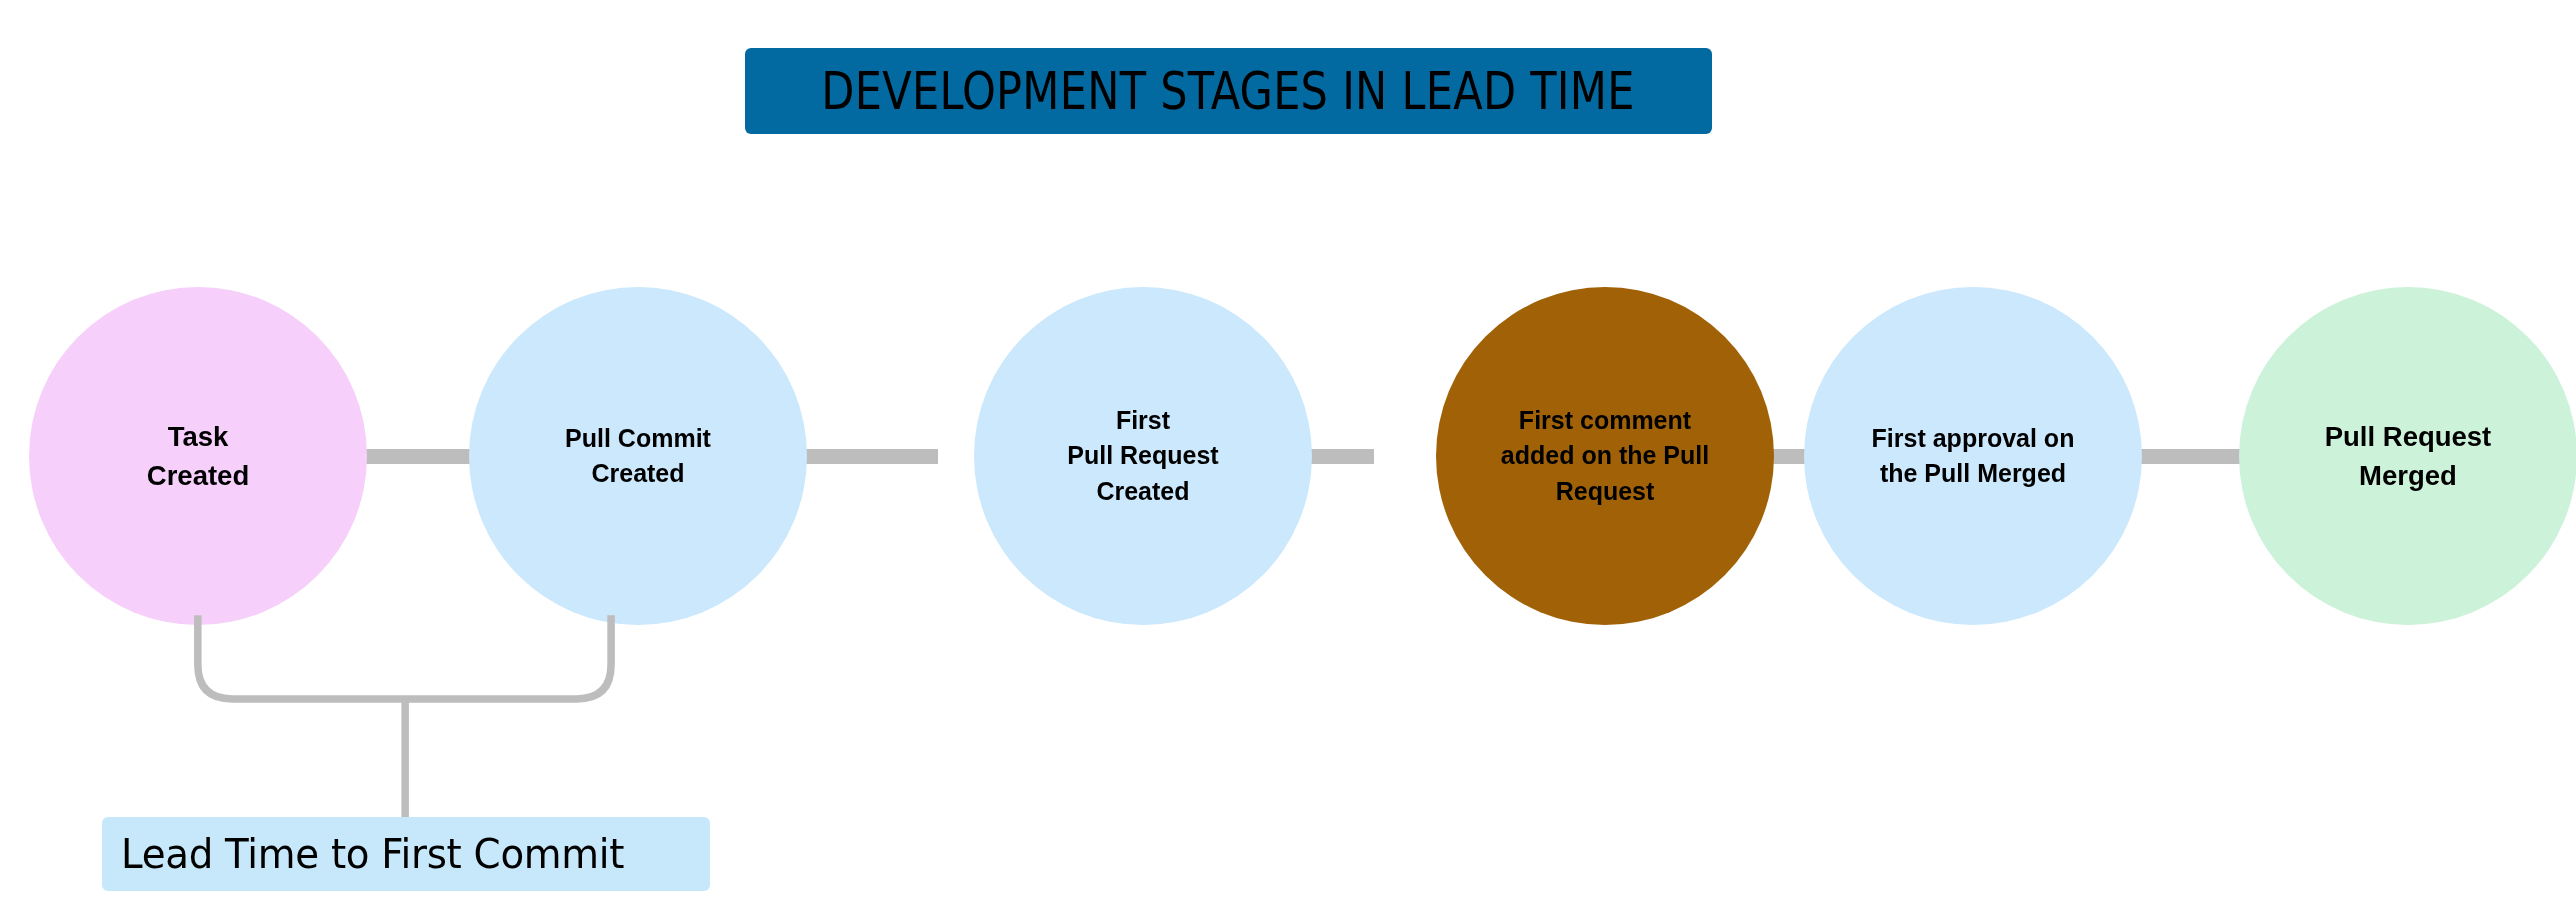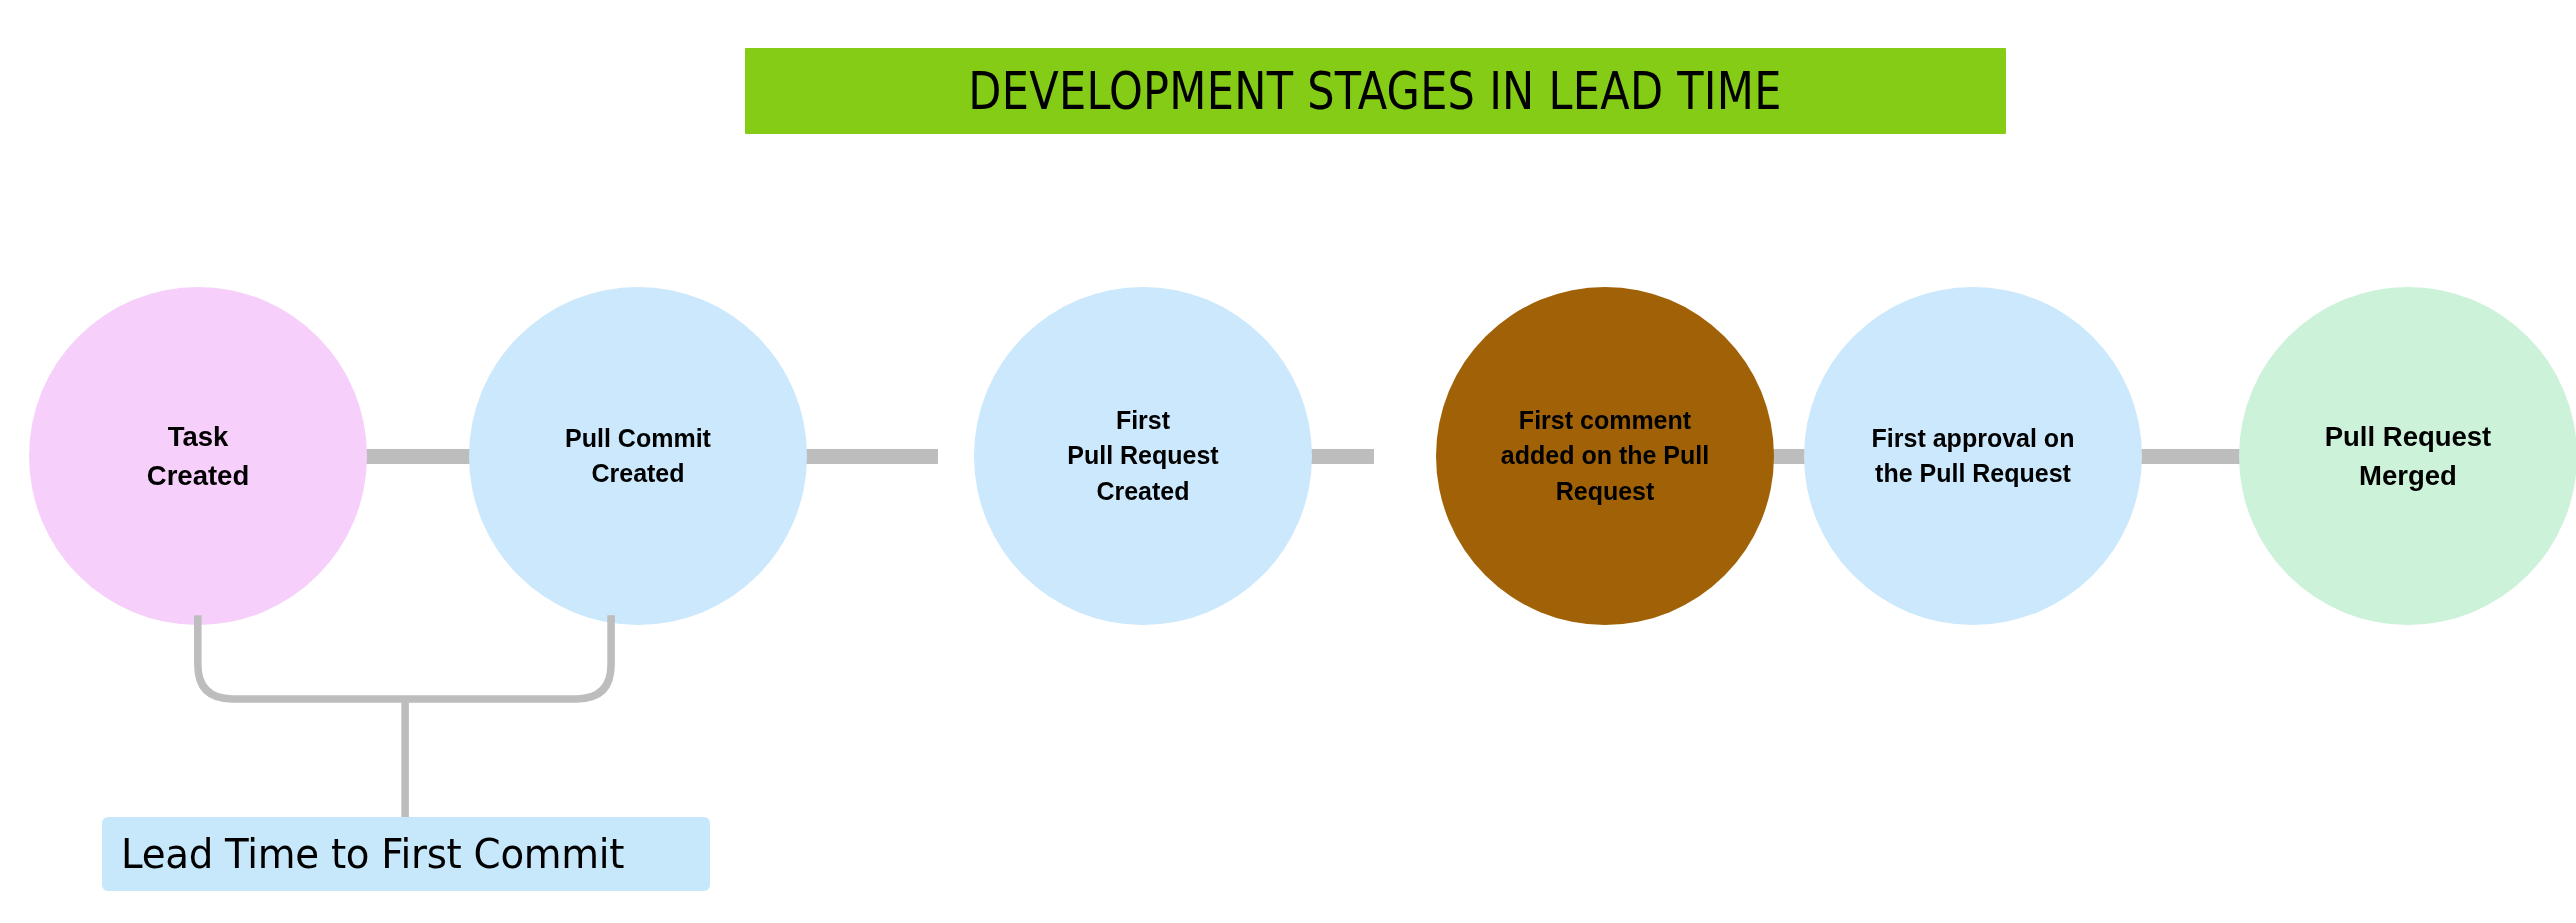--- a/index.html
+++ b/index.html
@@ -20,24 +20,24 @@
     left: 0; top: 0;
     width: 2576px;
     height: 923px;
   }
 
   
   .title-banner {
     position: absolute;
     left: 745px;
     top: 48px;
-    width: 1261px;
+    width: 967px;
     height: 86px;
-    background: #84cc16;
-    border-radius: 1px;
+    background: #0369a1;
+    border-radius: 6px;
     display: flex;
     align-items: center;
     justify-content: center;
     box-sizing: border-box;
   }
   .title-text {
     font-family: "DejaVu Sans Condensed", "Liberation Sans Narrow", "Liberation Sans", sans-serif;
     font-size: 52px;
     font-weight: 400;
     letter-spacing: 0.3px;
@@ -145,21 +145,21 @@
   </div>
 
   <div class="stage-circle" style="left:1436px; background:#a16207;">
     <span class="stage-label sz-md">First comment
 added on the Pull
 Request</span>
   </div>
 
   <div class="stage-circle" style="left:1804px; background:#cbe8fc;">
     <span class="stage-label sz-md">First approval on
-the Pull Request</span>
+the Pull Merged</span>
   </div>
 
   <div class="stage-circle" style="left:2239px; background:#cdf2da;">
     <span class="stage-label sz-lg">Pull Request
 Merged</span>
   </div>
 
   <svg class="bracket-svg" viewBox="0 0 740 320">
     <path d="M 58 0 L 58 72 Q 58 122 108 122 L 610 122 Q 660 122 660 72 L 660 0" fill="none" stroke="#bdbdbd" stroke-width="11" stroke-linecap="butt"></path>
     <path d="M 360 122 L 360 300" fill="none" stroke="#bdbdbd" stroke-width="11" stroke-linecap="butt"></path>

